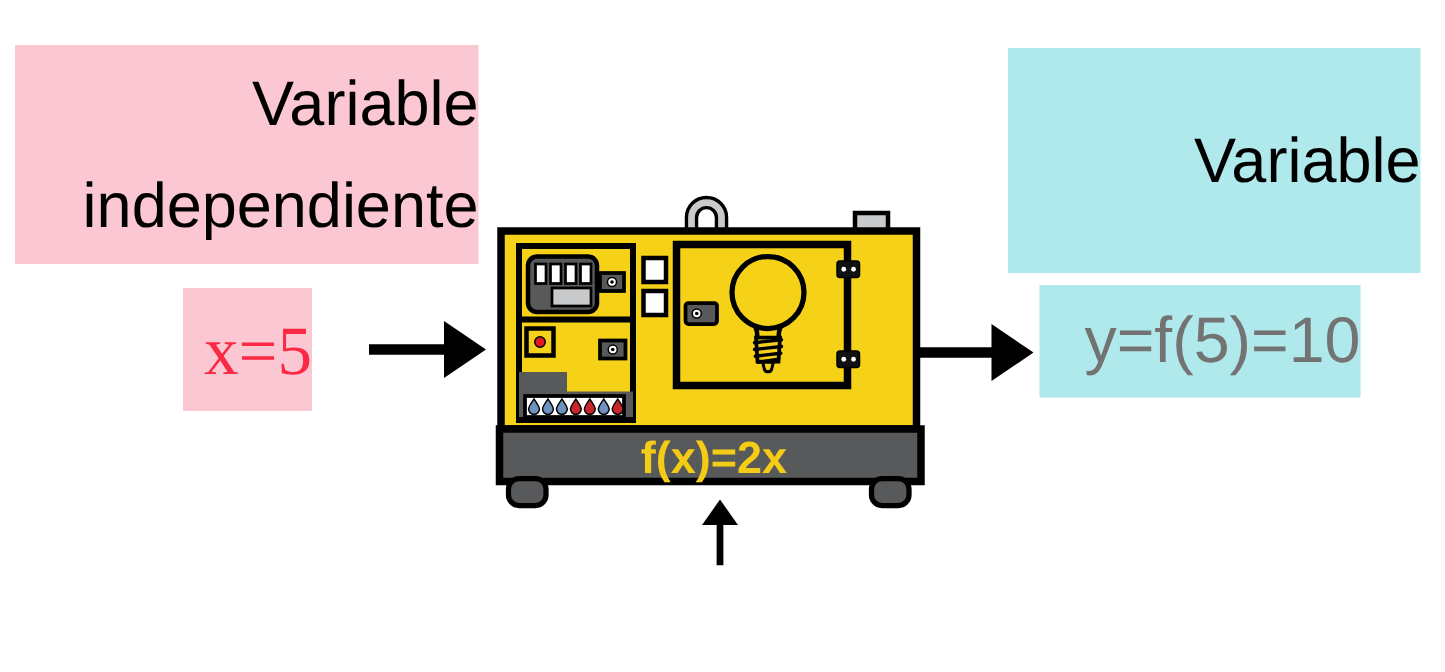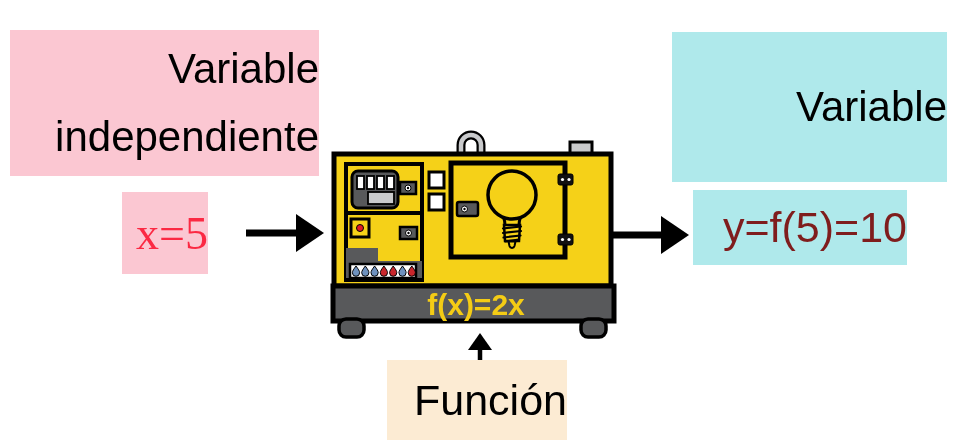--- a/index.html
+++ b/index.html
@@ -8,21 +8,21 @@
     font-family:"Liberation Sans", sans-serif;
   }
   .box{position:absolute;display:flex;flex-direction:column;align-items:flex-end;justify-content:center;text-align:center;}
   .title-box{font-size:42px;color:#000;line-height:1.62;}
   .pink{background:#FBC7D2;}
   .cyan{background:#AFE9EB;}
   .cream{background:#FCEBD3;}
   #indep-title{left:10px;top:30px;width:309px;height:146px;}
   #dep-title{left:672px;top:32px;width:275px;height:150px;}
   #indep-value{left:122px;top:192px;width:86px;height:82px;font-size:46px;color:#FB2943;font-family:Liberation Serif, serif;}
-  #dep-value{left:693px;top:190px;width:214px;height:75px;font-size:43px;color:#7f1d1d;}
+  #dep-value{left:693px;top:190px;width:214px;height:75px;font-size:43px;color:#737373;}
   #func-label{left:387px;top:360px;width:180px;height:80px;font-size:43px;color:#000;}
   .arrow{position:absolute;}
   #machine{position:absolute;left:330px;top:125px;}
 </style>
 </head>
 <body>
 
 <div id="stage">
 
   <div class="box title-box pink" id="indep-title">
@@ -137,15 +137,14 @@
     <div>Variable</div>
   </div>
 
   <div class="box cyan" id="dep-value">y=f(5)=10</div>
 
   <svg class="arrow" style="left:466px;top:333px" width="28" height="44" viewBox="0 0 28 44">
     <polygon points="14,0 26,17 2,17" fill="#000"></polygon>
     <rect x="11.75" y="14" width="4.5" height="30" fill="#000"></rect>
   </svg>
 
-  <div class="box cream" id="func-label">Función</div>
 
 </div>
 
 </body></html>

